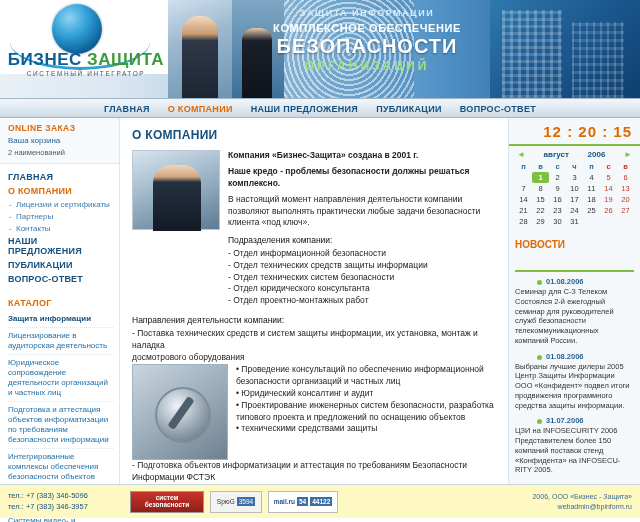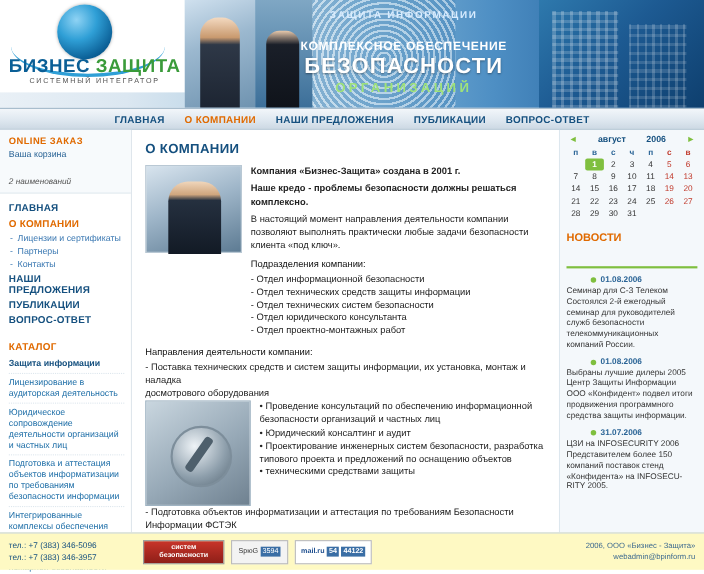--- a/index.html
+++ b/index.html
@@ -9,21 +9,21 @@
     font-family:"Liberation Sans", sans-serif;
     font-size:9px; color:#222; background:#fff;
     overflow:hidden;
   }
   #page { position:relative; width:640px; height:522px; background:#fff; }
 
   
   .header { position:relative; width:640px; height:98px; overflow:hidden;
     background:linear-gradient(90deg,#e9f0f6 0%,#dbe7f1 18%,#b9d4e6 34%,#7fb2d6 52%,#4e8fc4 70%,#2f6ea8 85%,#1d5a92 100%);
   }
-  .hdr-logo { position:absolute; left:0; top:0; width:168px; height:84px; background:#fff; }
+  .hdr-logo { position:absolute; left:0; top:0; width:168px; height:74px; background:#fff; }
   .hdr-logo .globe {
     position:absolute; left:52px; top:4px; width:50px; height:50px; border-radius:50%;
     background:radial-gradient(circle at 35% 28%, #8fd3f4 0%, #2f9fd6 38%, #0b5f96 75%, #063f66 100%);
     box-shadow:0 0 3px rgba(0,0,0,.35);
   }
   .hdr-logo .swoosh {
     position:absolute; left:10px; top:30px; width:140px; height:40px;
     border-bottom:3px solid #2f9fd6; border-radius:0 0 70px 70px/0 0 28px 28px;
   }
   .hdr-logo .ttl { position:absolute; left:6px; top:50px; width:160px; text-align:center;
@@ -50,21 +50,21 @@
   .hdr-building::before { content:""; position:absolute; left:12px; top:10px; width:60px; height:88px;
      background:repeating-linear-gradient(90deg, rgba(255,255,255,.22) 0 3px, transparent 3px 8px),
                 repeating-linear-gradient(0deg, rgba(255,255,255,.18) 0 3px, transparent 3px 7px);
   }
   .hdr-building::after { content:""; position:absolute; left:82px; top:22px; width:52px; height:76px;
      background:repeating-linear-gradient(90deg, rgba(255,255,255,.18) 0 2px, transparent 2px 7px),
                 repeating-linear-gradient(0deg, rgba(255,255,255,.14) 0 3px, transparent 3px 8px);
   }
   .hdr-slogan { position:absolute; left:232px; top:8px; width:270px; text-align:center; }
   .hdr-slogan .l1 { font-size:9px; font-weight:bold; color:#d8ecff; letter-spacing:1.5px; }
-  .hdr-slogan .l2 { font-size:11px; font-weight:bold; color:#ffffff; letter-spacing:.6px; margin-top:18px; }
+  .hdr-slogan .l2 { font-size:11px; font-weight:bold; color:#ffffff; letter-spacing:.6px; margin-top:4px; }
   .hdr-slogan .l3 { font-size:20px; font-weight:bold; color:#ffffff; letter-spacing:1px; margin-top:1px;
       text-shadow:0 1px 2px rgba(0,0,0,.4); }
   .hdr-slogan .l4 { font-size:12px; font-weight:bold; color:#9fe27a; letter-spacing:3px; margin-top:1px; }
 
   
   .nav { position:relative; width:640px; height:20px;
      background:linear-gradient(180deg,#f2f6fa 0%,#dfe8f0 55%,#cdd9e4 100%);
      border-top:1px solid #9fb6c8; border-bottom:1px solid #9fb6c8; }
   .nav ul { list-style:none; margin:0; padding:0; display:flex; justify-content:center; gap:18px;
      height:20px; align-items:center; }
@@ -74,21 +74,21 @@
   
   .content { position:relative; width:640px; height:calc(522px - 98px - 20px - 38px); display:flex; }
   .col-left { width:120px; background:#ffffff; border-right:1px solid #dfe6ec; }
   .col-main { flex:1; background:#ffffff; position:relative; }
   .col-right { width:132px; background:#f4f8fb; border-left:1px solid #dbe5ed; }
 
   
   .online { background:#f7fafc; padding:5px 6px 6px 8px; border-bottom:1px solid #e2e9ef; }
   .online .t { color:#e06a00; font-weight:bold; font-size:8.5px; letter-spacing:.4px; }
   .online .r { color:#2a6496; font-size:8px; margin-top:3px; }
-  .online .r2 { color:#555; font-size:7.5px; margin-top:15px;font-style:italic; }
+  .online .r2 { color:#555; font-size:7.5px; margin-top:3px; }
 
   .lnav { padding:6px 6px 4px 8px; }
   .lnav .item { font-size:9px; font-weight:bold; color:#15507f; padding:2px 0; letter-spacing:.2px; }
   .lnav .item.active { color:#e06a00; }
   .lnav .sub { font-size:8px; color:#3d7ab3; padding:1.5px 0 1.5px 8px; position:relative; }
   .lnav .sub::before { content:"-"; position:absolute; left:1px; color:#3d7ab3; }
 
   .catalog-hdr { margin:8px 0 3px 8px; font-size:9px; font-weight:bold; color:#e06a00; letter-spacing:.3px; }
   .cat { padding:0 6px 0 8px; }
   .cat .c { font-size:8px; color:#1f6fa8; padding:3px 0; line-height:1.25; border-bottom:1px dotted #dde6ed; }
@@ -268,20 +268,21 @@
               <div class="li">- Подготовка объектов информатизации и аттестация по требованиям Безопасности Информации ФСТЭК</div>
               <div class="li">- Инструментальная оценка возможных каналов утечки информации</div>
               <div class="li">- Оказание содействия в приобретении навыков эксплуатации технических средств безопасности</div>
             </div>
 
         </div>
       </div>
     </div>
 
     <div class="col-right">
+      <div class="clock">12 : 20 : 15</div>
       <div class="cal">
         <div class="cal-top">
           <span class="arrow">◄</span>
           <span>август</span>
           <span>2006</span>
           <span class="arrow">►</span>
         </div>
         <table class="calendar">
           <thead>
               <tr id="cal-head">

